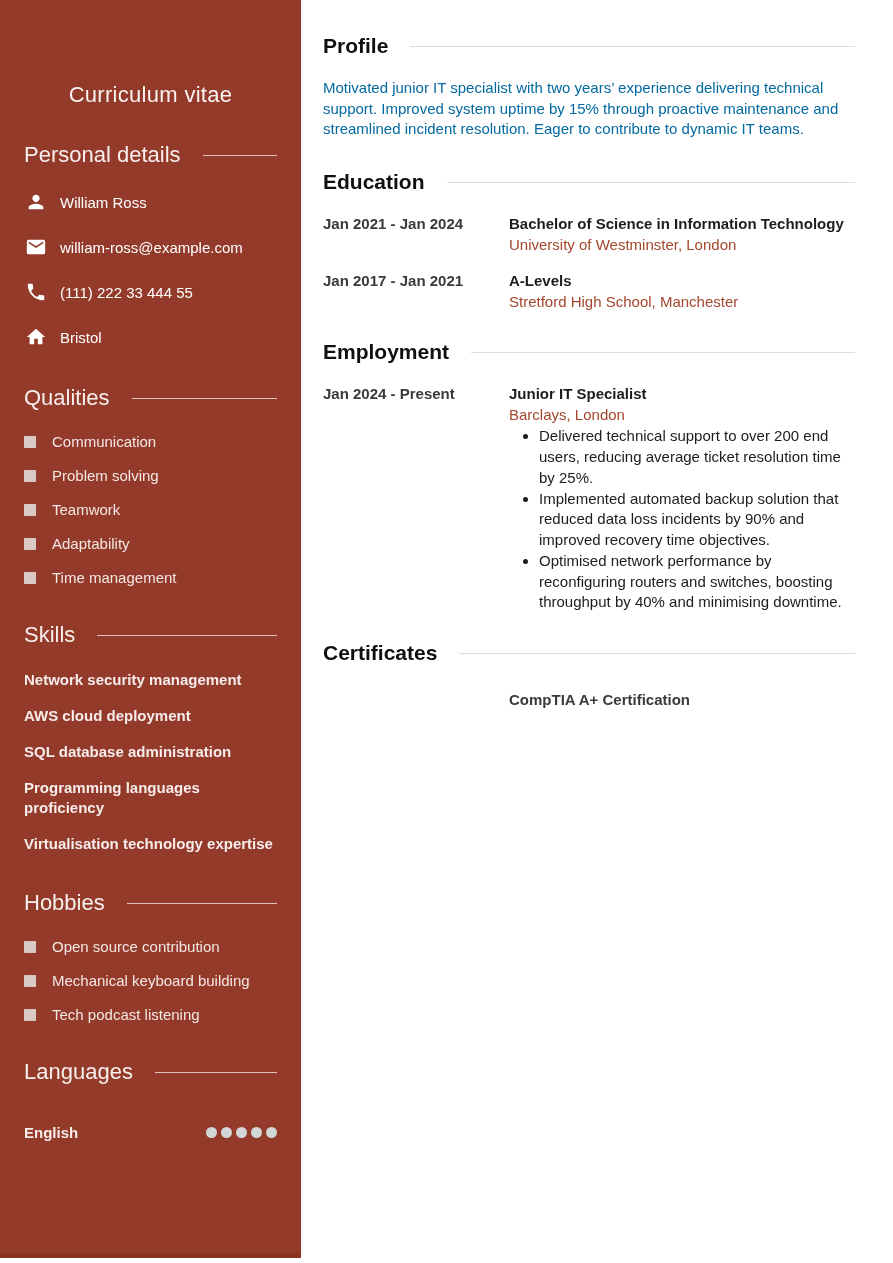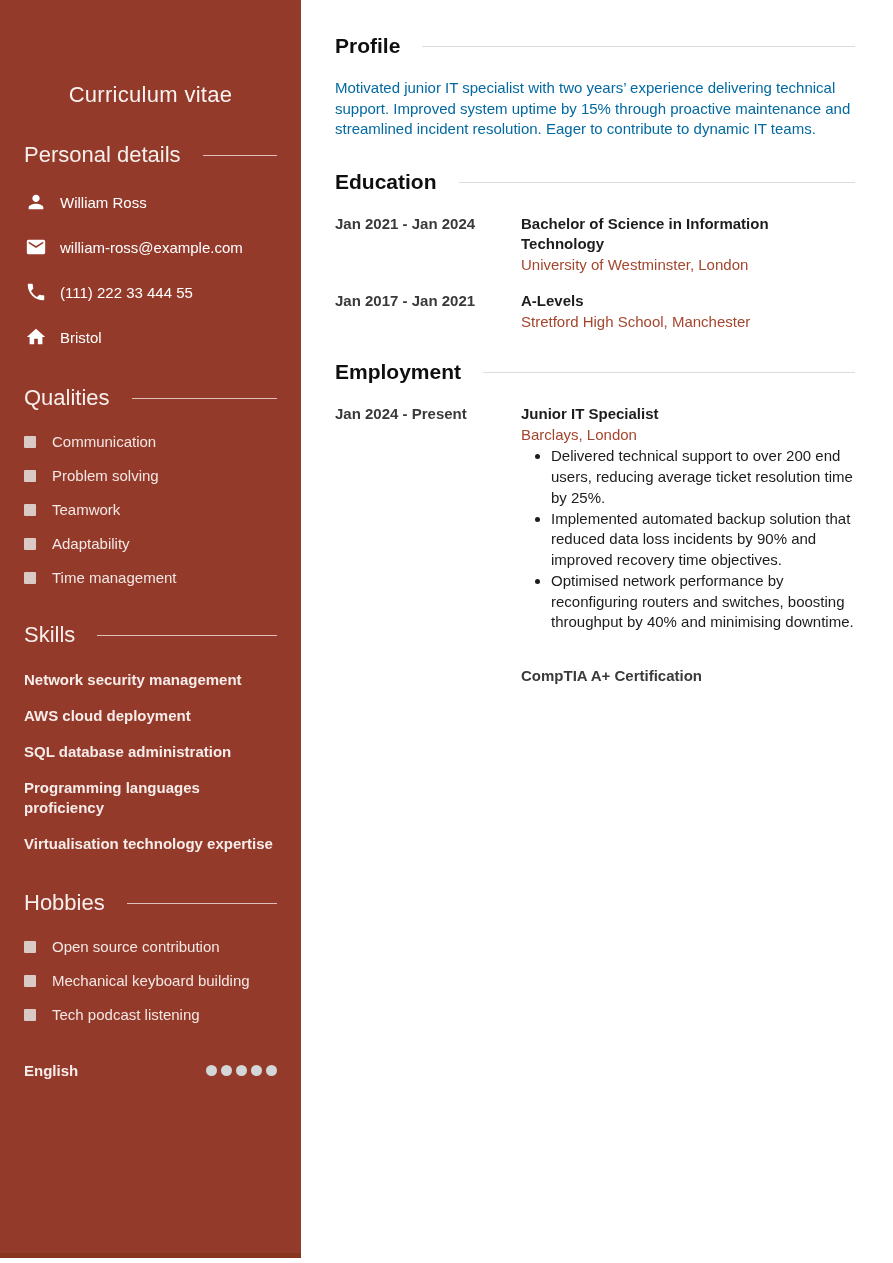--- a/index.html
+++ b/index.html
@@ -122,21 +122,21 @@
     font-weight: 700;
     color: #0f0f0f;
     margin-bottom: 20px;
   }
   .main-heading .rule {
     flex: 1;
     height: 1px;
     background: #dcdcdc;
     margin-left: 22px;
   }
-  .main-section { margin-bottom: 28px; margin-left: 12px; }
+  .main-section { margin-bottom: 28px; }
   .profile-text {
     font-size: 15px;
     line-height: 20.7px;
     color: #0369a1;
     margin-bottom: 30px;
   }
   .entry { display: flex; margin-bottom: 16px; }
   .entry .dates {
     width: 186px;
     flex-shrink: 0;
@@ -279,20 +279,24 @@
         <span class="square"></span>
         <span class="txt">Mechanical keyboard building</span>
       </div>
       <div class="check-item">
         <span class="square"></span>
         <span class="txt">Tech podcast listening</span>
       </div>
     </section>
 
     <section class="sb-section">
+      <div class="sb-heading">
+        <span>Languages</span>
+        <span class="rule"></span>
+      </div>
       <div class="language-row">
         <span class="language-name">English</span>
         <span class="language-dots">
           <span class="dot"></span>
           <span class="dot"></span>
           <span class="dot"></span>
           <span class="dot"></span>
           <span class="dot"></span>
         </span>
       </div>
@@ -347,20 +351,24 @@
           <ul class="bullets">
             <li>Delivered technical support to over 200 end users, reducing average ticket resolution time by 25%.</li>
             <li>Implemented automated backup solution that reduced data loss incidents by 90% and improved recovery time objectives.</li>
             <li>Optimised network performance by reconfiguring routers and switches, boosting throughput by 40% and minimising downtime.</li>
           </ul>
         </div>
       </div>
     </section>
 
     <section class="main-section">
+      <div class="main-heading">
+        <span>Certificates</span>
+        <span class="rule"></span>
+      </div>
       <div class="entry">
         <div class="dates"></div>
         <div class="body">
           <div class="cert-title">CompTIA A+ Certification</div>
         </div>
       </div>
     </section>
 
   </main>
 </div>

